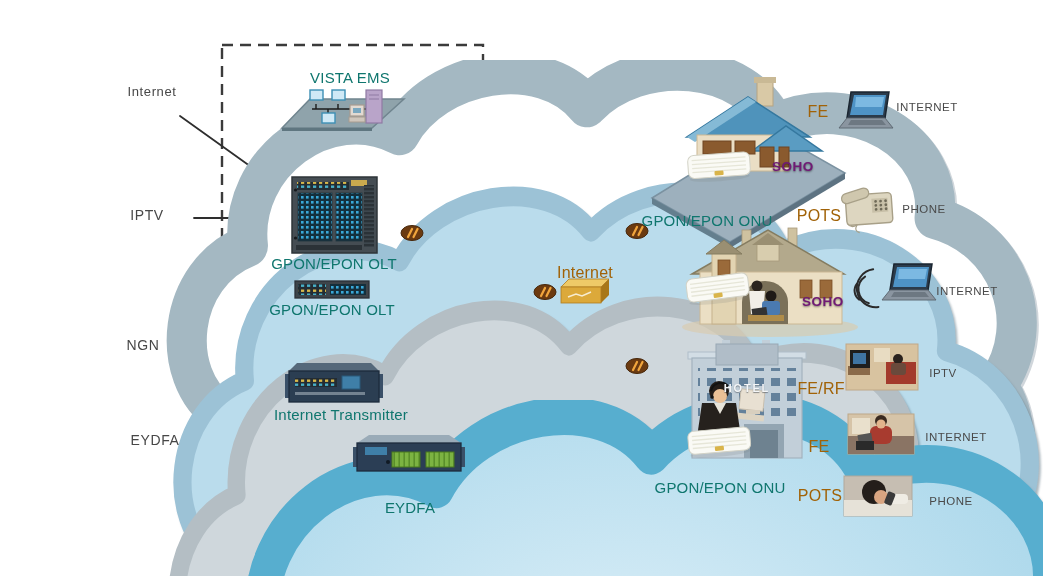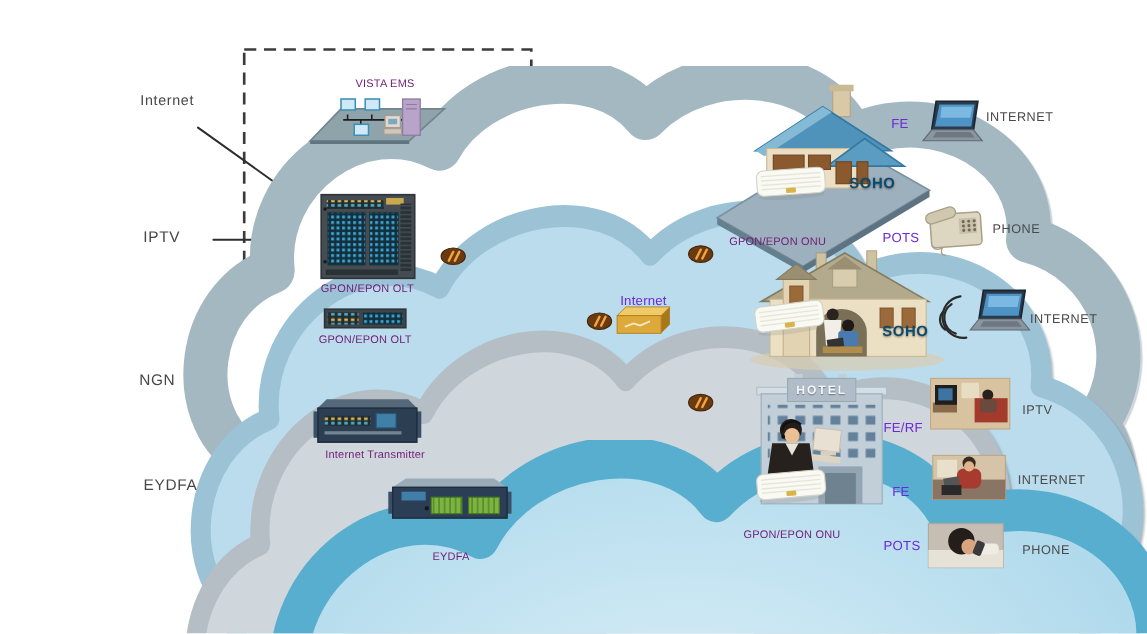--- a/index.html
+++ b/index.html
@@ -8,30 +8,31 @@
     background:#ffffff; font-family:"Liberation Sans", sans-serif;
   }
   #scene { position:absolute; left:0; top:0; z-index:1; }
   .lbl {
     position:absolute; z-index:3; white-space:nowrap;
     transform:translate(-50%,-50%);
     font-size:12.5px; color:#4f4f4f; letter-spacing:.2px;
   }
   .lbl-cloud  { font-size:14px; color:#474747; letter-spacing:.6px; }
   .lbl-cloud-sm { font-size:13px; }
-  .lbl-dev    { font-size:10px; color:#701a75; }
-  .lbl-type   { font-size:12px; color:#6d28d9; }
+  .lbl-dev    { font-size:15px; color:#0f766e; }
+  .lbl-type   { font-size:16px; color:#a16207; }
   .lbl-term   { font-size:11.5px; color:#4a4a4a; letter-spacing:.5px; }
   .lbl-white  {
-    color:#0c4a6e; font-weight:bold; font-size:13.5px; letter-spacing:.5px;
+    color:#701a75; font-weight:bold; font-size:13.5px; letter-spacing:.5px;
     text-shadow:0 1px 2px rgba(0,0,0,.45);
   }
   .lbl-sign {
     color:#f5f7f9; font-weight:bold; font-size:11px; letter-spacing:1.8px;
     text-shadow:0 1px 1px rgba(40,50,60,.5);
+    margin-top:33px;
   }
   .cl-shadow { filter: drop-shadow(2px 3px 1px rgba(90,114,128,.5)); }
   .cl-shadow-soft { filter: drop-shadow(2px 2px 0px rgba(150,165,175,.45)); }
 </style>
 </head>
 <body>
 
 <div id="canvas">
 
 <svg id="scene" width="1043" height="576" viewBox="0 0 1043 576">

